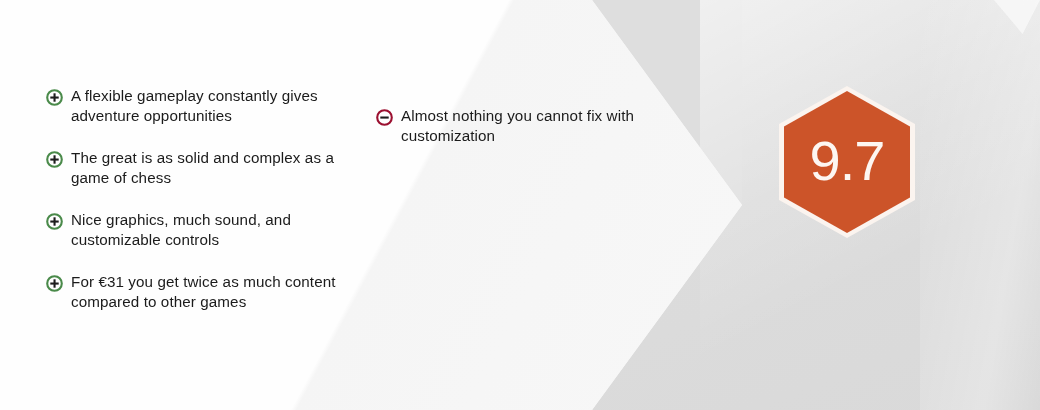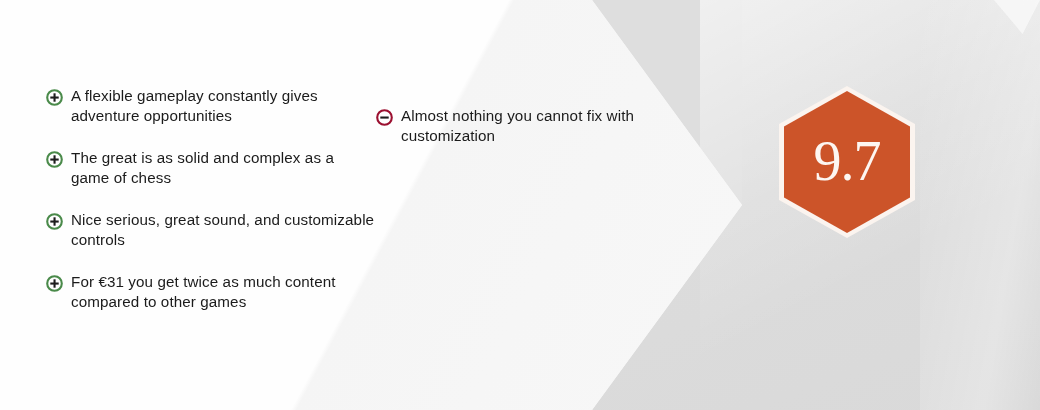--- a/index.html
+++ b/index.html
@@ -139,21 +139,21 @@
     align-items: center;
     justify-content: center;
   }
   .score-value {
     color: #fdf6f1;
     font-size: 56px;
     line-height: 1;
     font-weight: 400;
     letter-spacing: -1px;
     transform: translateY(-1px);
-    font-family: Liberation Serif, serif;
+    font-family: Liberation Sans, sans-serif;
   }
 </style>
 </head>
 <body>
 
 <div class="verdict-card">
 
   <div class="bg-layer">
     <div class="bg-grey-right"></div>
     <div class="bg-grey-streak"></div>
@@ -191,21 +191,21 @@
 
 
       <div class="point">
         <span class="point-icon">
           <svg viewBox="0 0 17 17" aria-hidden="true">
             <circle cx="8.5" cy="8.5" r="7.3" fill="none" stroke="#4a8a4a" stroke-width="2.1"></circle>
             <rect x="7.5" y="4.3" width="2.1" height="8.4" fill="#1d1d1d"></rect>
             <rect x="4.3" y="7.5" width="8.4" height="2.1" fill="#1d1d1d"></rect>
           </svg>
         </span>
-        <span class="point-text">Nice serious, great sound, and customizable controls</span>
+        <span class="point-text">Nice graphics, much sound, and customizable controls</span>
       </div>
 
       <div class="point">
         <span class="point-icon">
           <svg viewBox="0 0 17 17" aria-hidden="true">
             <circle cx="8.5" cy="8.5" r="7.3" fill="none" stroke="#4a8a4a" stroke-width="2.1"></circle>
             <rect x="7.5" y="4.3" width="2.1" height="8.4" fill="#1d1d1d"></rect>
             <rect x="4.3" y="7.5" width="8.4" height="2.1" fill="#1d1d1d"></rect>
           </svg>
         </span>

